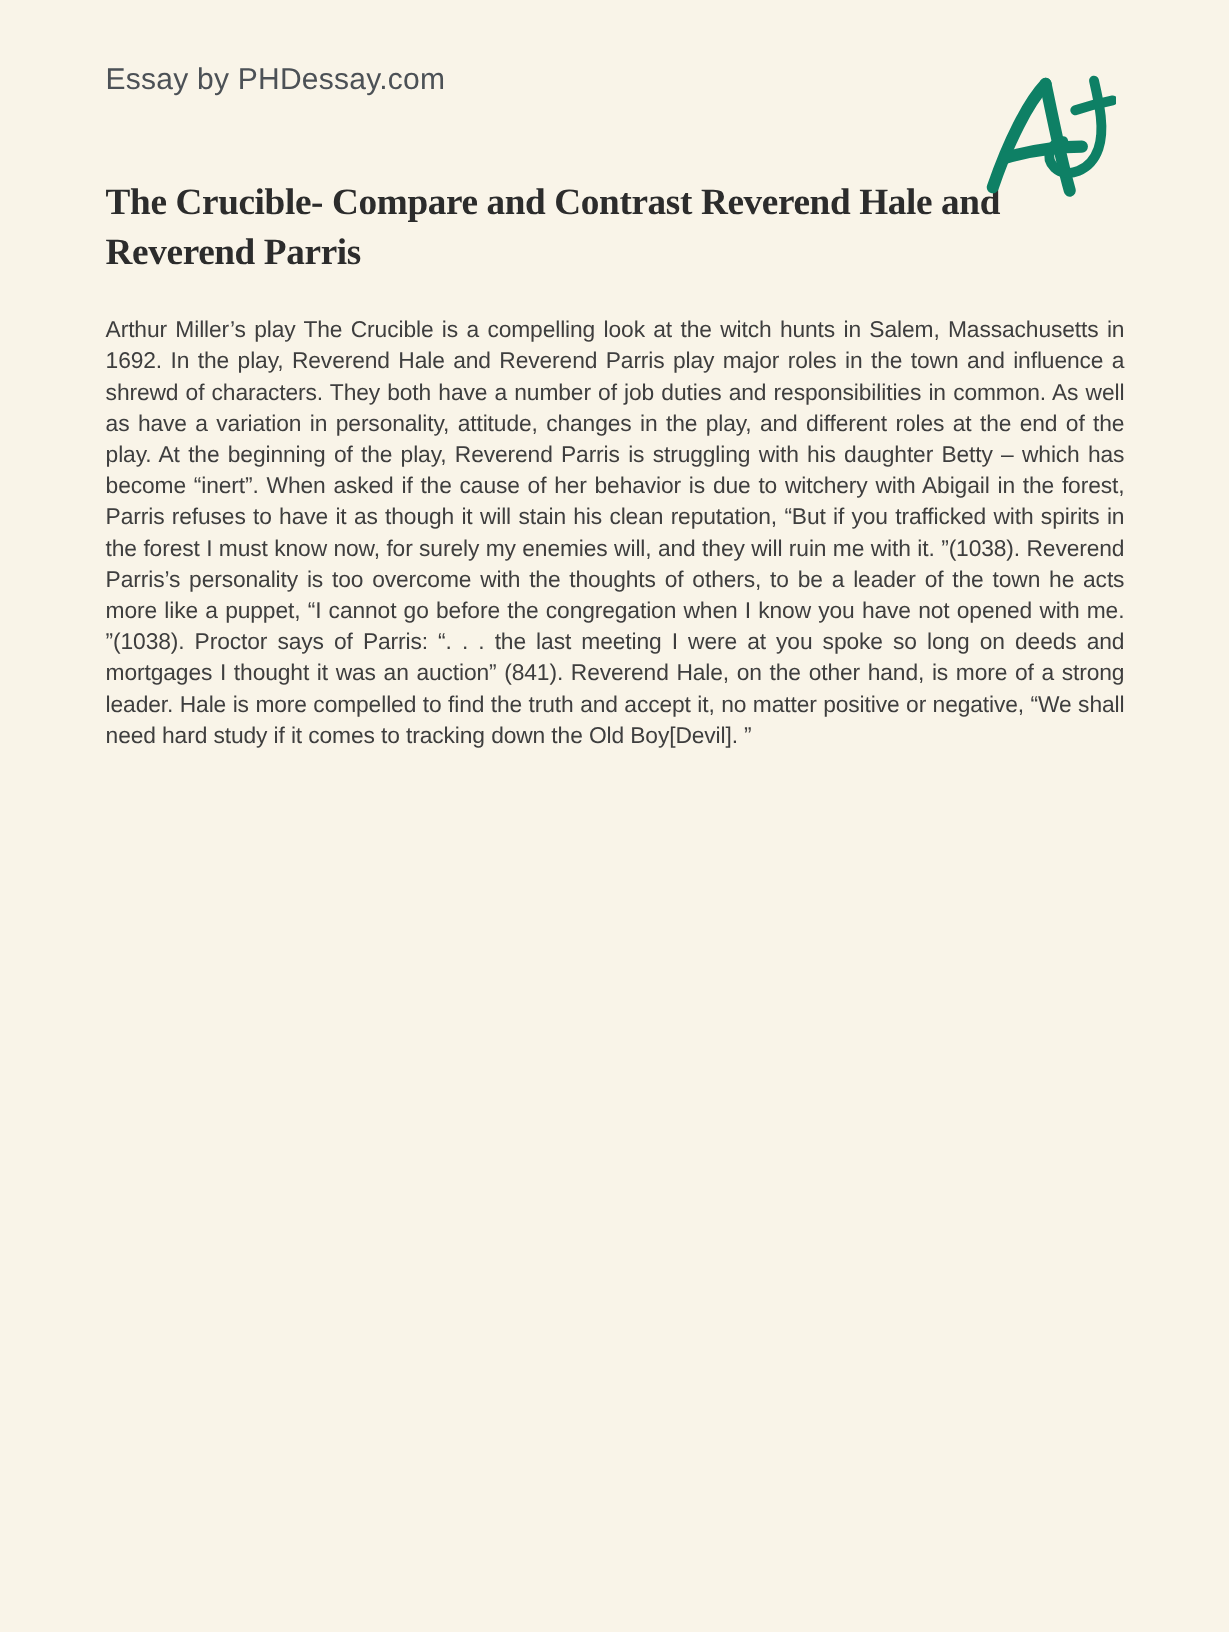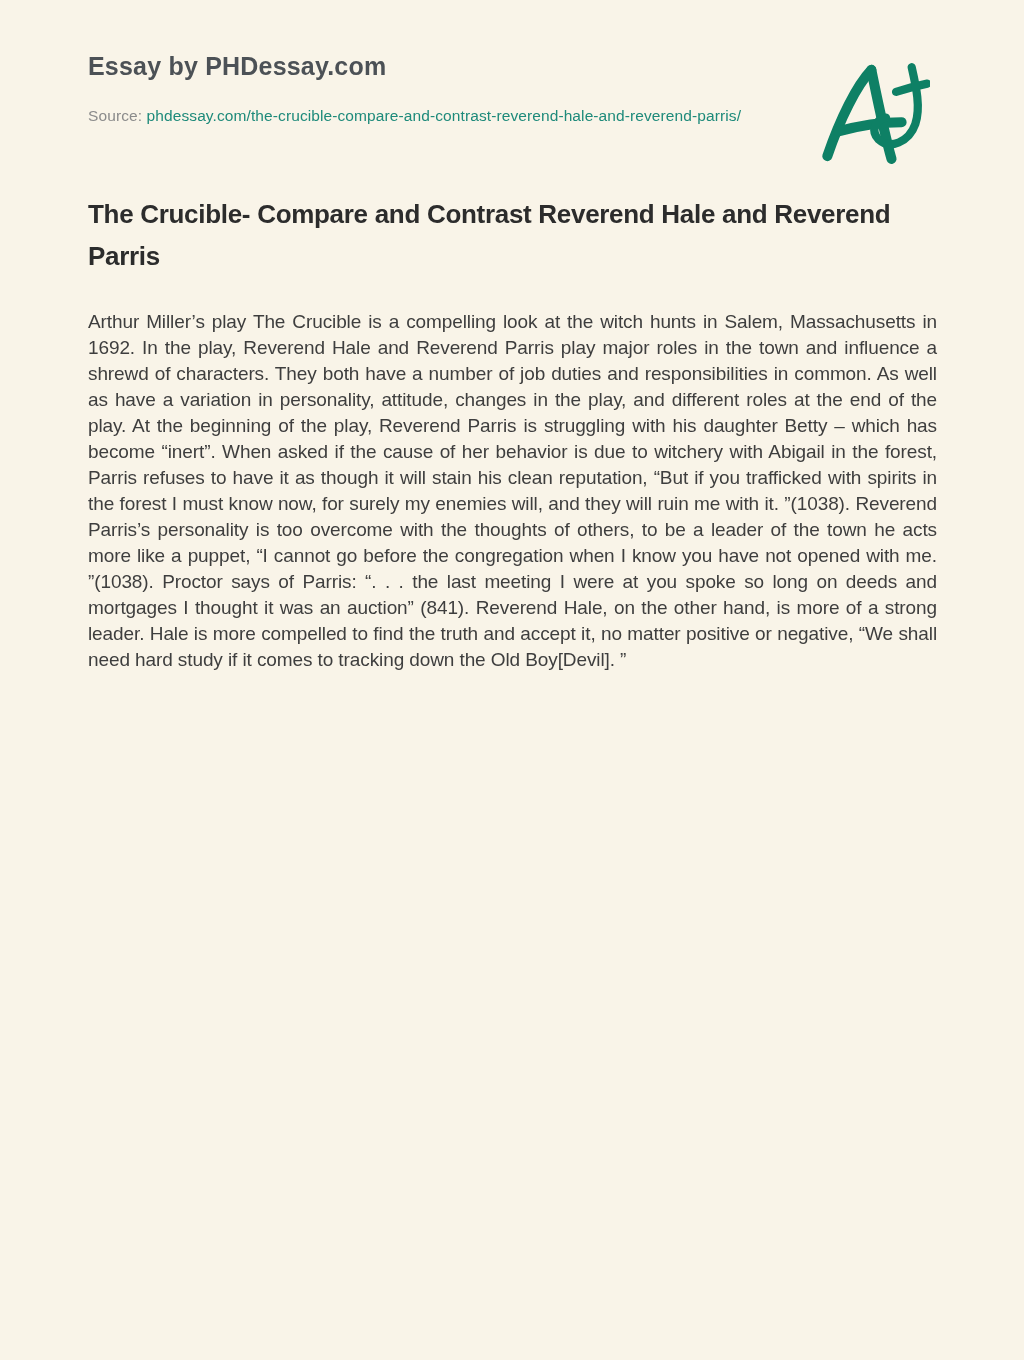--- a/index.html
+++ b/index.html
@@ -14,21 +14,21 @@
     background: #f9f4e8;
     overflow: hidden;
   }
 
   .content {
     padding: 52px 87px 0 88px;
   }
 
   .site-title {
     font-size: 25px;
-    font-weight: 700;
+    font-weight: 400;
     color: #4c5156;
     letter-spacing: 0.2px;
   }
 
   .source-line {
     margin-top: 23px;
     max-width: 665px;
     font-size: 15.5px;
     line-height: 23px;
     letter-spacing: 0.1px;
@@ -45,26 +45,27 @@
     position: absolute;
     top: 58px;
     right: 94px;
     width: 110px;
     height: 110px;
   }
   .logo svg { width: 100%; height: 100%; }
 
   .article-title {
     margin-top: 66px;
-    font-size: 26px;
+    font-size: 31px;
     line-height: 42px;
     font-weight: 700;
     color: #2c2c2c;
     letter-spacing: -0.3px;
     max-width: 850px;
+    font-family: Liberation Serif, serif;
   }
 
   .section-heading {
     margin-top: 56px;
     font-size: 19px;
     font-weight: 700;
     color: #2e2e2e;
     letter-spacing: -0.1px;
   }
 
@@ -95,22 +96,20 @@
       <path d="M83,37 C95,33 107,30 117,28" stroke="#0E8065" stroke-width="9" stroke-linecap="round"></path>
 
       <path d="M100,10 C105,32 110,54 104,72 C97,92 76,100 64,89 C55,80 60,67 72,65" stroke="#0E8065" stroke-width="9" stroke-linecap="round"></path>
     </svg>
   </div>
 
   <div class="content">
 
     <div class="site-title">Essay by PHDessay.com</div>
 
-    <p class="source-line"><span class="source-label">Source:</span>
-      <a class="source-link">phdessay.com/the-crucible-compare-and-contrast-reverend-hale-and-reverend-parris/</a></p>
 
     <h1 class="article-title">The Crucible- Compare and Contrast Reverend Hale and Reverend Parris</h1>
 
 
     <p class="body-paragraph">Arthur Miller’s play The Crucible is a compelling look at the witch hunts in Salem, Massachusetts in 1692. In the play, Reverend Hale and Reverend Parris play major roles in the town and influence a shrewd of characters. They both have a number of job duties and responsibilities in common. As well as have a variation in personality, attitude, changes in the play, and different roles at the end of the play. At the beginning of the play, Reverend Parris is struggling with his daughter Betty – which has become “inert”. When asked if the cause of her behavior is due to witchery with Abigail in the forest, Parris refuses to have it as though it will stain his clean reputation, “But if you trafficked with spirits in the forest I must know now, for surely my enemies will, and they will ruin me with it. ”(1038). Reverend Parris’s personality is too overcome with the thoughts of others, to be a leader of the town he acts more like a puppet, “I cannot go before the congregation when I know you have not opened with me. ”(1038). Proctor says of Parris: “. . . the last meeting I were at you spoke so long on deeds and mortgages I thought it was an auction” (841). Reverend Hale, on the other hand, is more of a strong leader. Hale is more compelled to find the truth and accept it, no matter positive or negative, “We shall need hard study if it comes to tracking down the Old Boy[Devil]. ”</p>
 
   </div>
 </div>
 
 </body></html>

